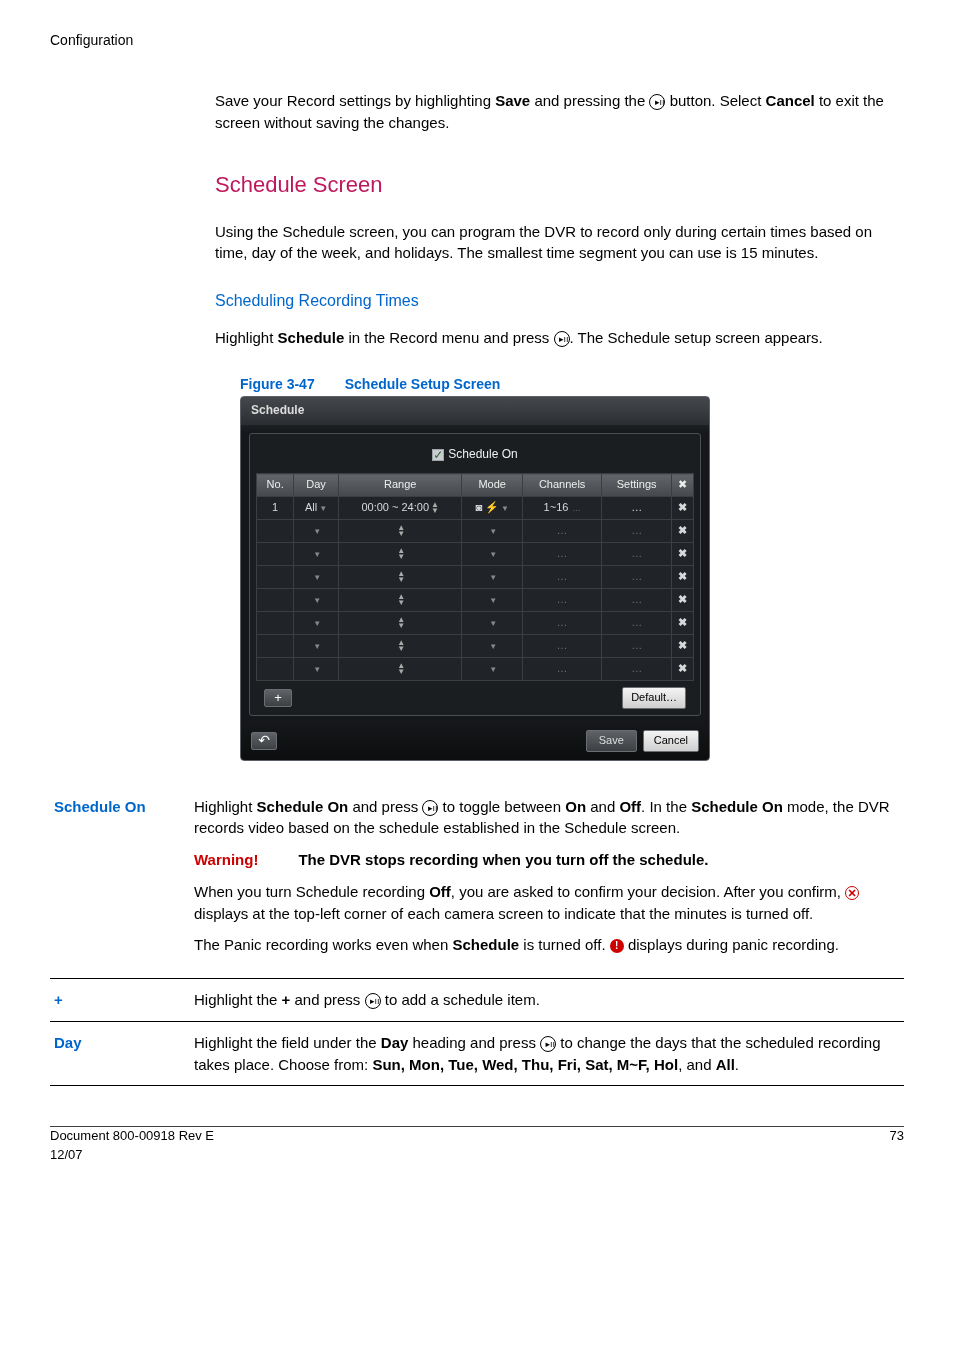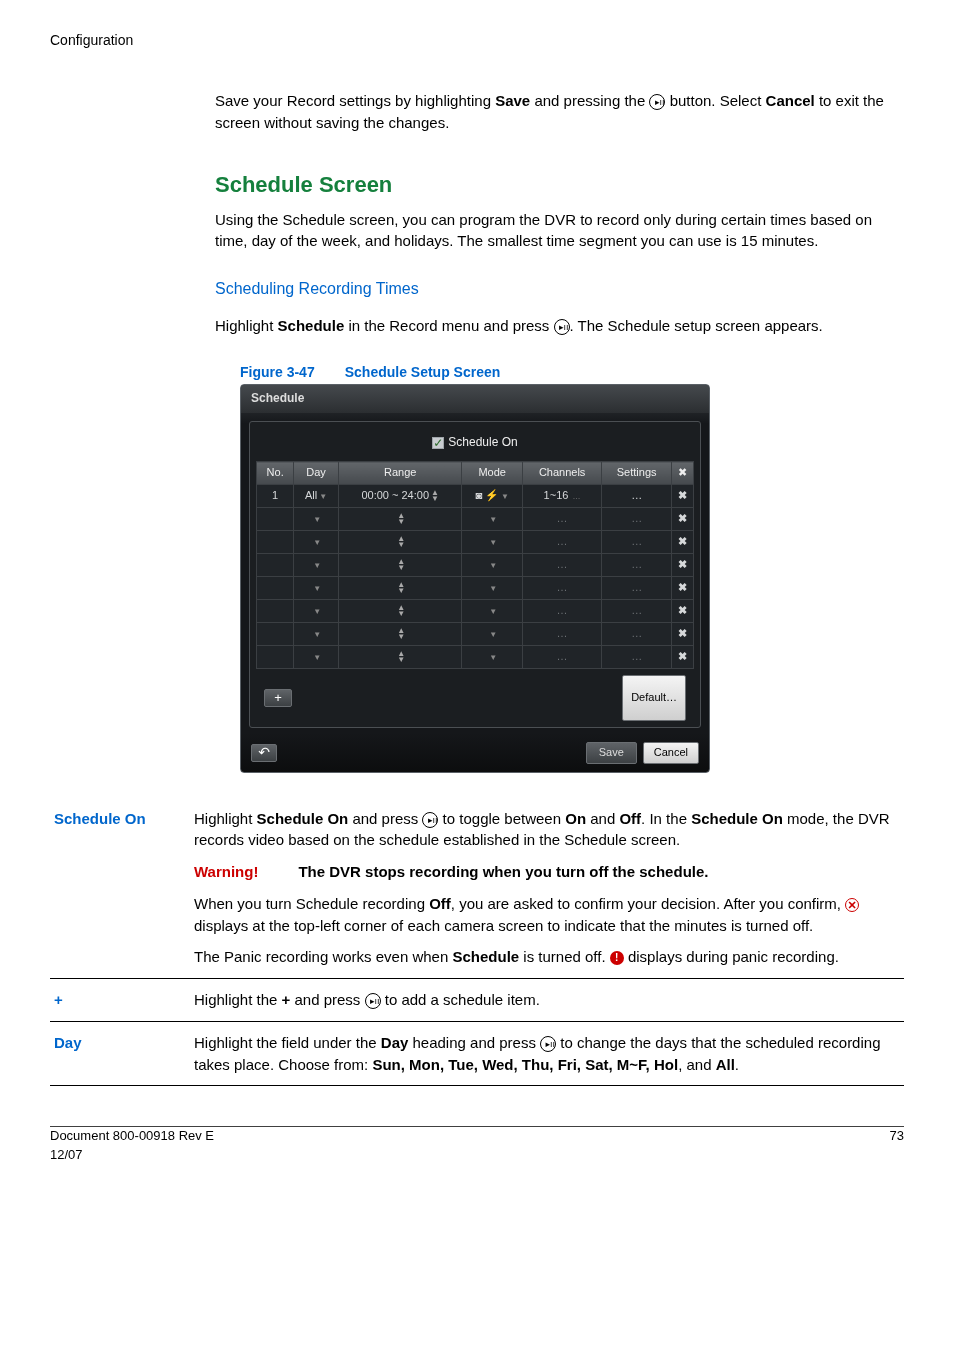--- a/index.html
+++ b/index.html
@@ -18,24 +18,24 @@
     margin-bottom: 40px;
   }
   .body-indent {
     margin-left: 165px;
     margin-right: 20px;
   }
   .intro-para {
     margin-bottom: 35px;
   }
   h2.schedule-heading {
-    color: #15803d;
+    color: #be185d;
     font-size: 22px;
-    font-weight: bold;
-    margin-bottom: 8px;
+    font-weight: normal;
+    margin-bottom: 20px;
   }
   .sub-para { margin-bottom: 25px; }
   h3.sub-heading {
     color: #0066cc;
     font-size: 16px;
     font-weight: normal;
     margin-bottom: 15px;
   }
   .figure-label {
     color: #0066cc;
@@ -142,21 +142,21 @@
     text-align: center;
     line-height: 16px;
     font-size: 13px;
     color: #fff;
   }
   .default-btn {
     background: linear-gradient(#f4f4f4,#cfcfcf);
     color: #000;
     border: 1px solid #6a6e72;
     border-radius: 2px;
-    padding: 14px 8px;
+    padding: 2px 8px;
     font-size: 11px;
   }
   .bottombar {
     display: flex;
     justify-content: space-between;
     align-items: center;
     padding: 6px 10px 0 10px;
   }
   .back-btn {
     width: 26px; height: 18px;
@@ -406,21 +406,21 @@
       <p class="opt-para">
         <span>Highlight </span><b>Schedule On</b><span> and press </span><span class="icon-circle">▸ıı</span><span> to toggle between </span><b>On</b><span> and </span><b>Off</b><span>. In the </span><b>Schedule On</b><span> mode, the DVR records video based on the schedule established in the Schedule screen.</span>
       </p>
       <div class="warning-line">
         <span class="warning">Warning!</span>
         <b>The DVR stops recording when you turn off the schedule.</b>
       </div>
       <p class="opt-para">
         <span>When you turn Schedule recording </span><b>Off</b><span>, you are asked to confirm your decision. After you confirm, </span><span class="icon-x">✕</span><span> displays at the top-left corner of each camera screen to indicate that the minutes is turned off.</span>
       </p>
-      <p class="opt-para" style="margin-bottom:0">
+      <p class="opt-para" style="margin-bottom:12px">
         <span>The Panic recording works even when </span><b>Schedule</b><span> is turned off. </span><span class="icon-red-dot">!</span><span> displays during panic recording.</span>
       </p>
     </td>
   </tr>
 
   <tr>
     <td class="opt-label">+</td>
     <td>
       <span>Highlight the </span><b>+</b><span> and press </span><span class="icon-circle">▸ıı</span><span> to add a schedule item.</span>
     </td>

